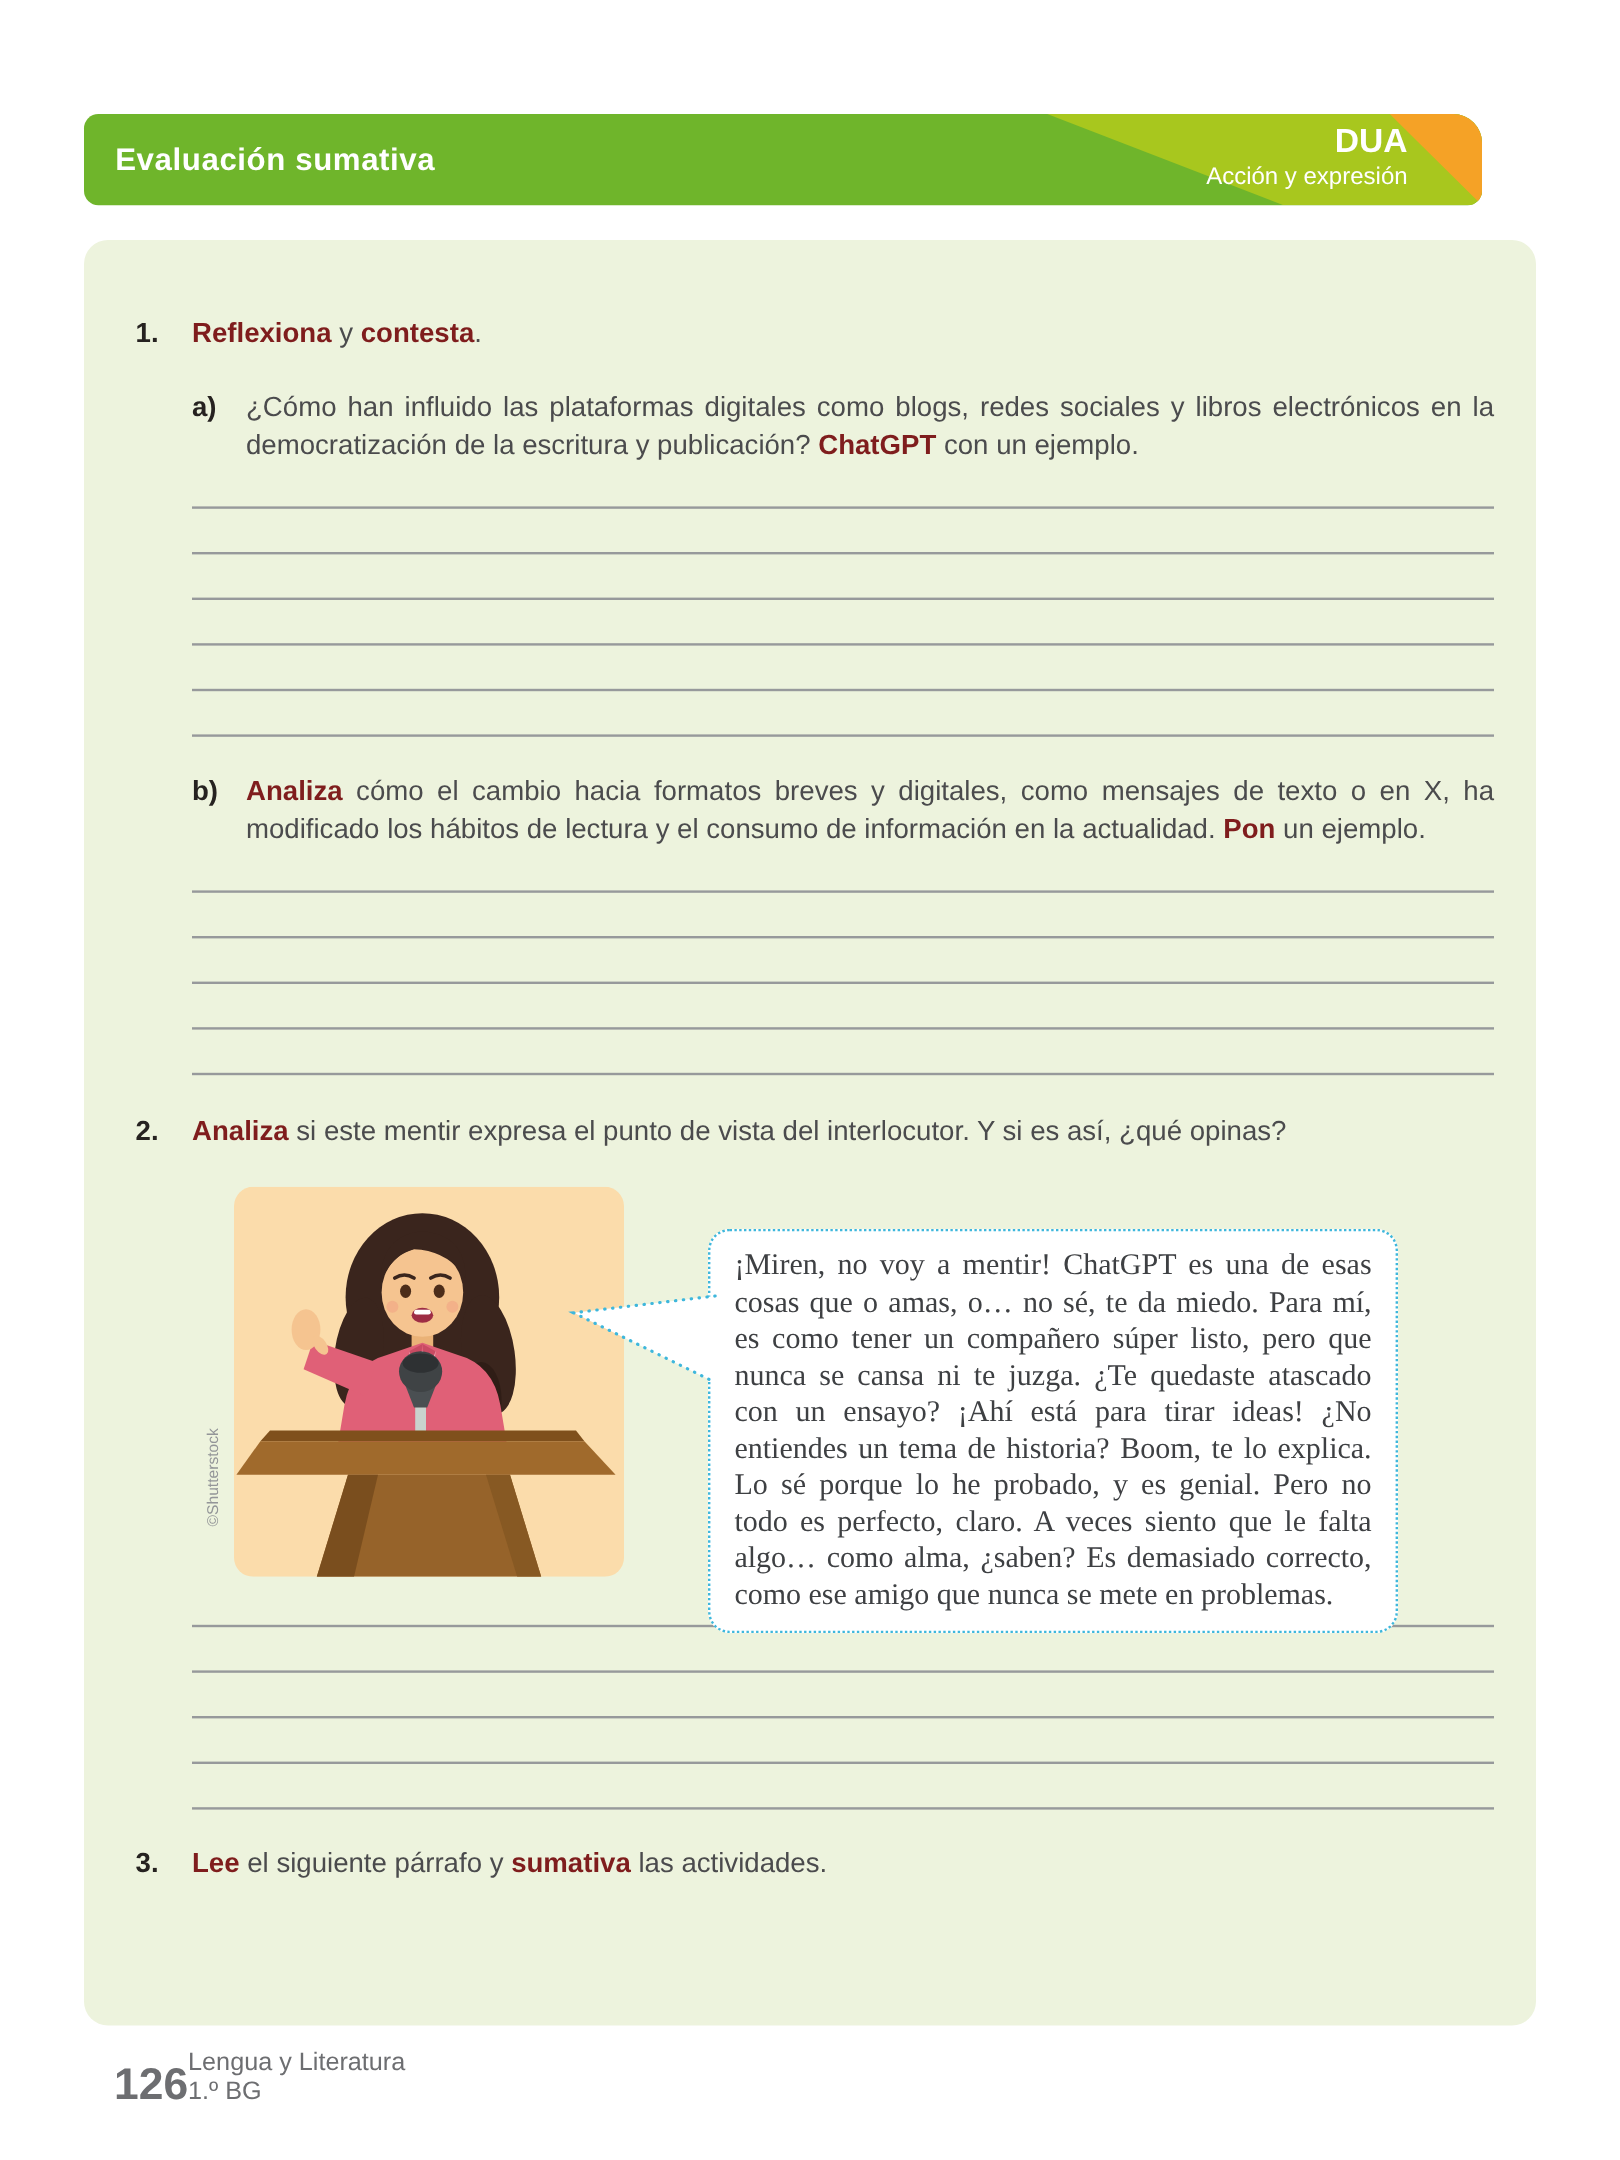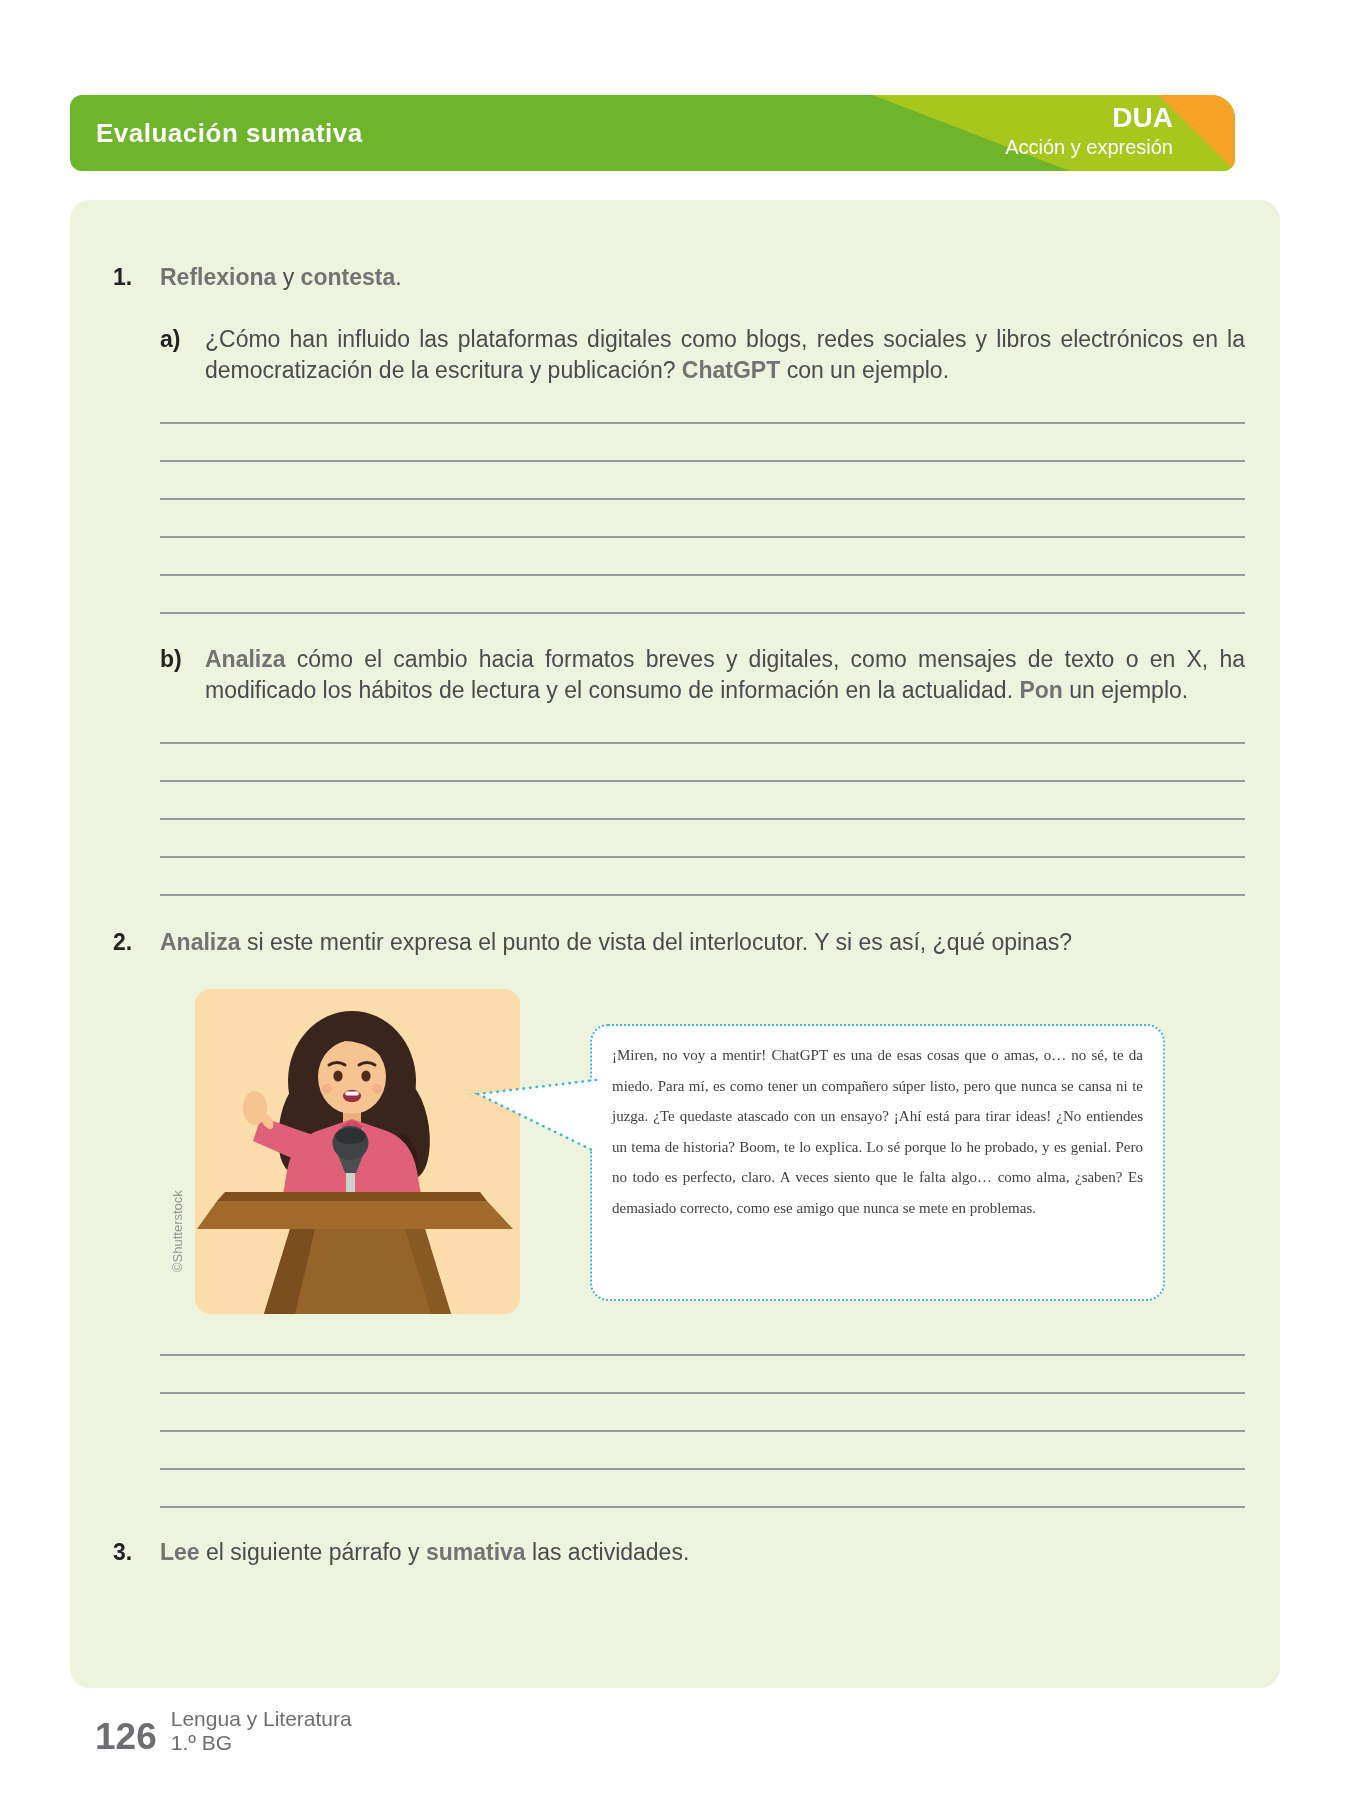--- a/index.html
+++ b/index.html
@@ -19,21 +19,21 @@
   .dua-title { font-size:28px; font-weight:700; line-height:32px; }
   .dua-sub { font-size:20px; font-weight:400; line-height:26px; }
 
   
   .panel { position:absolute; left:70px; top:200px; width:1210px; height:1488px;
            background:#edf3dd; border-radius:20px; padding:62px 35px 0 43px; overflow:hidden; }
 
   .q { display:flex; font-size:23px; line-height:30px; color:#4b4b4d; }
   .q .qnum { flex:0 0 47px; font-weight:700; color:#262220; }
   .q .qtext { flex:1; text-align:justify; }
-  .qtext b, .sub b { color:#737373; }
+  .qtext b, .sub b { color:#7f1d1d; }
 
   .sub { display:flex; margin-left:47px; font-size:23px; line-height:31px; color:#4b4b4d; }
   .sub .sublabel { flex:0 0 45px; font-weight:700; color:#262220; }
   .sub .qtext { flex:1; text-align:justify; }
 
   .sub-a { margin-top:32px; }
   .sub-b { margin-top:30px; }
   .q-2 { margin-top:31px; }
   .q-3 { margin-top:29px; }
 
@@ -43,34 +43,34 @@
 
   
   .figure-row { margin-top:32px; height:325px; display:flex; margin-left:82px; }
   .illus-wrap { position:relative; flex:0 0 325px; height:325px; }
   .illus-wrap svg { display:block; }
   .credit { position:absolute; left:-10px; bottom:42px; transform:rotate(-90deg);
             transform-origin:left bottom; white-space:nowrap; font-size:13px; color:#939598; }
   .bubble-wrap { position:relative; margin-left:70px; margin-top:35px; }
   .bubble { position:relative; z-index:1; width:575px; min-height:277px; background:#ffffff;
             border:2px dotted #3eb7dc; border-radius:18px; padding:14px 20px; }
-  .bubble p { font-family:"Liberation Serif",serif; font-size:15px; line-height:30.5px;
+  .bubble p { font-family:"Liberation Serif",serif; font-size:25px; line-height:30.5px;
               color:#3e4043; text-align:justify; }
   .tail { position:absolute; z-index:2; left:-118px; top:48px; }
 
   
   .highlight { margin-top:25px; margin-left:12px; margin-right:-15px; background:#f9ca87;
                border-radius:16px; padding:13px 26px 15px 26px;
                font-family:"Liberation Serif",serif; font-size:23px; line-height:32px;
                color:#33312e; text-align:justify; }
 
   
   .footer { position:absolute; left:95px; top:1705px; display:flex; align-items:flex-end; }
   .pagenum { font-size:37px; font-weight:700; color:#6d6e71; line-height:36px; }
-  .book-info { margin-left:14px; font-size:21px; line-height:24px; color:#6d6e71; padding-top:2px; }
+  .book-info { font-size:21px; line-height:24px; color:#6d6e71; padding-top:2px; }
 </style>
 </head>
 <body>
 
 <div class="page">
 
   <header class="banner">
     <div class="banner-light"></div>
     <div class="banner-orange"></div>
     <h1 class="banner-title">Evaluación sumativa</h1>

